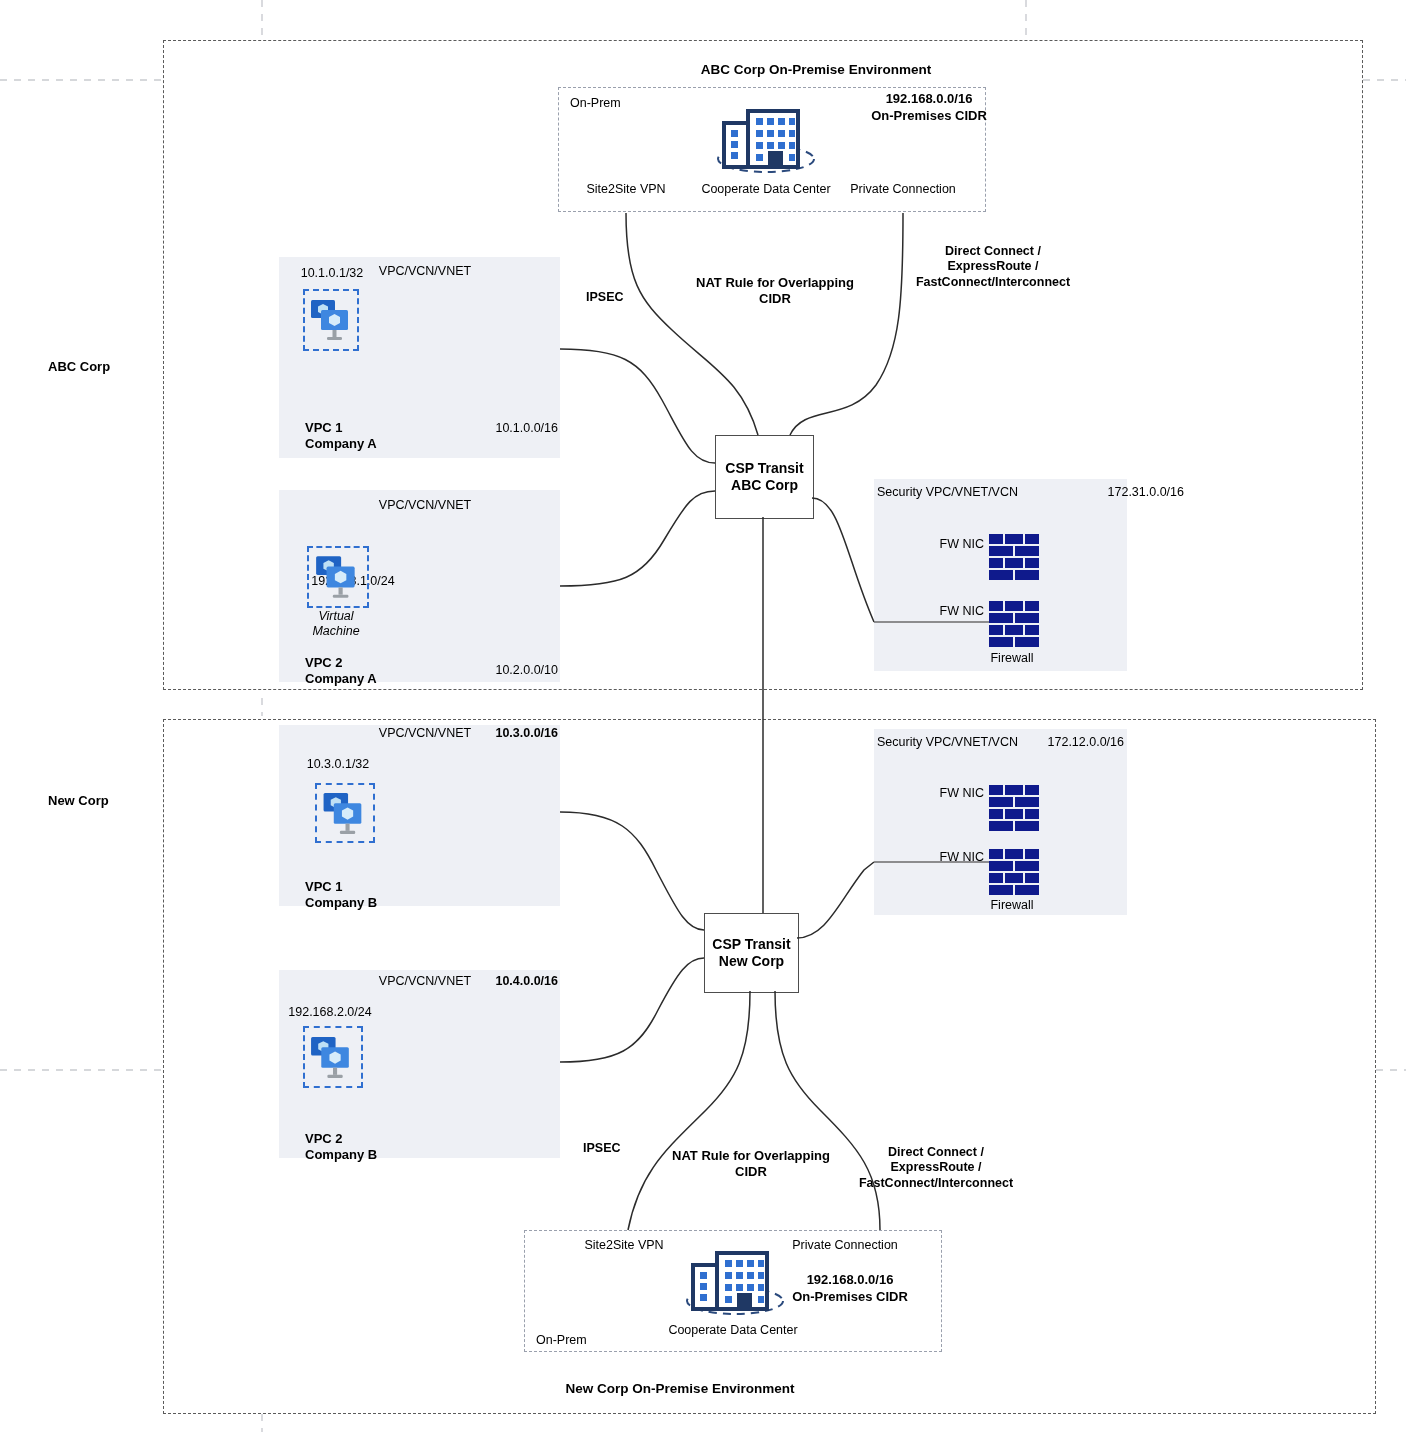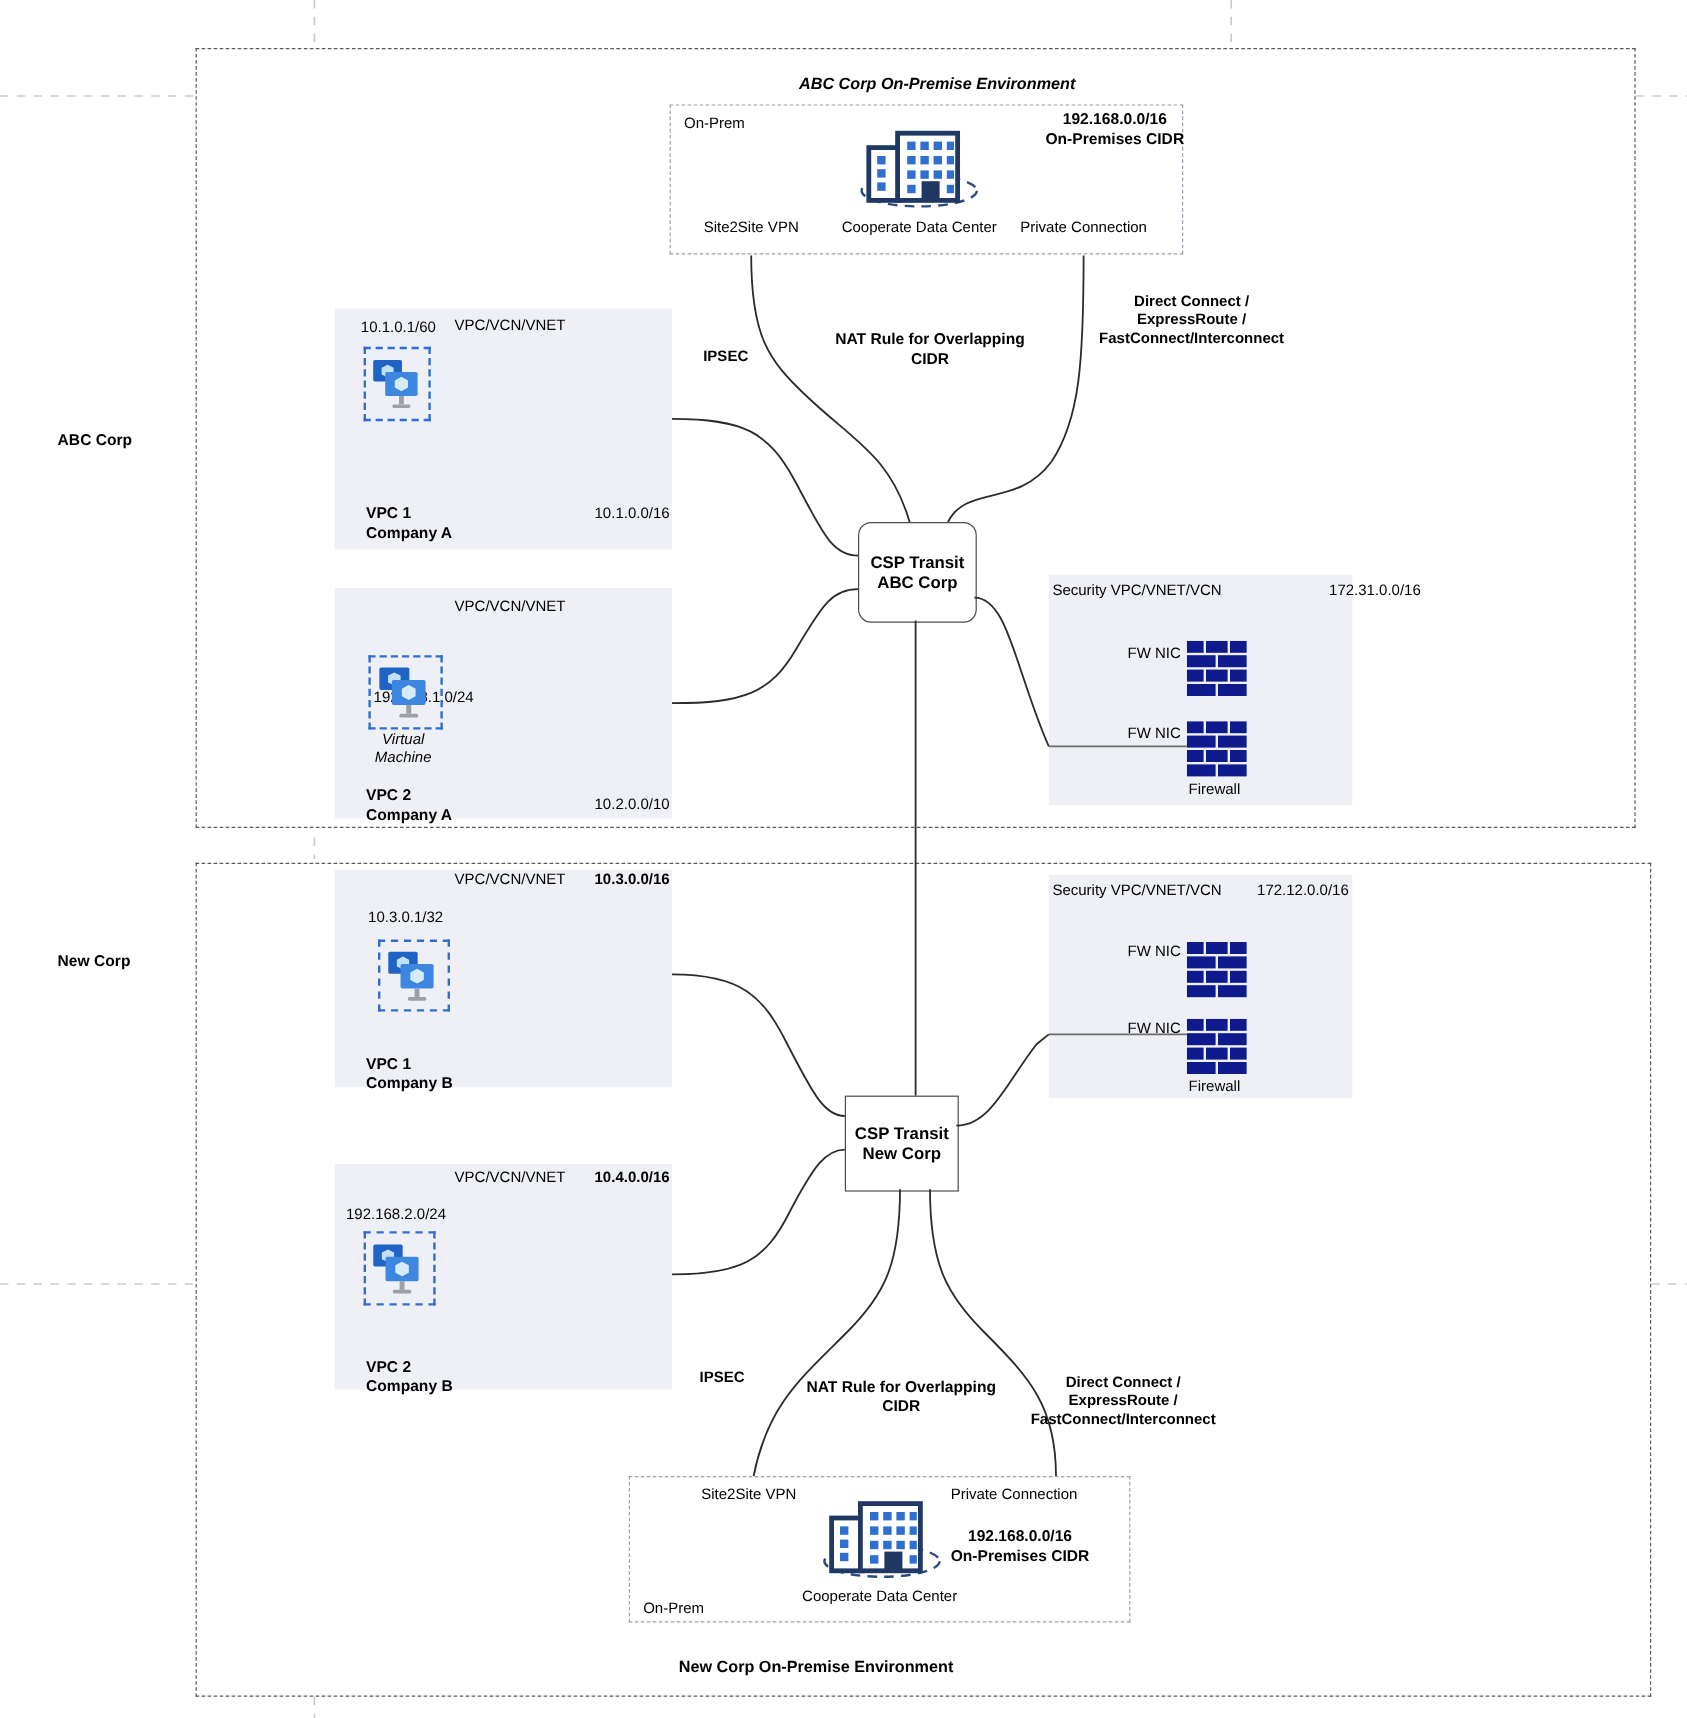--- a/index.html
+++ b/index.html
@@ -40,21 +40,21 @@
       <line x1="262" y1="1414" x2="262" y2="1432"></line>
     </g>
   </svg>
 
   <div class="dashregion" style="left:163px;top:40px;width:1200px;height:650px;"></div>
   <div class="dashregion" style="left:163px;top:719px;width:1213px;height:695px;"></div>
 
   <div class="t b f13" style="left:48px;top:359px;">ABC Corp</div>
   <div class="t b f13" style="left:48px;top:793px;">New Corp</div>
 
-  <div class="t b f135 c" style="left:781px;top:62px;font-style:italic;">ABC Corp On-Premise Environment</div>
+  <div class="t b f135 c" style="left:816px;top:62px;">ABC Corp On-Premise Environment</div>
 
   <div class="onprem" style="left:558px;top:87px;width:428px;height:125px;"></div>
   <div class="t f12" style="left:570px;top:96px;">On-Prem</div>
   <div class="t b f13 c" style="left:929px;top:91px;">192.168.0.0/16</div>
   <div class="t b f13 c" style="left:929px;top:108px;">On-Premises CIDR</div>
   <div class="t f12 c" style="left:626px;top:182px;">Site2Site VPN</div>
   <div class="t f12 c" style="left:766px;top:182px;">Cooperate Data Center</div>
   <div class="t f12 c" style="left:903px;top:182px;">Private Connection</div>
 
   <svg class="abs" style="left:706px;top:106px;width:120px;height:70px;" viewBox="0 0 120 70">
@@ -85,21 +85,21 @@
 
   <div class="t b f12" style="left:586px;top:290px;">IPSEC</div>
   <div class="t b f13 c" style="left:775px;top:275px;text-align:center;">NAT Rule for Overlapping
 CIDR</div>
   <div class="t b f12 c" style="left:993px;top:244px;text-align:center;">Direct Connect /
 ExpressRoute /
 FastConnect/Interconnect</div>
 
   <div class="vpcbox" style="left:279px;top:257px;width:281px;height:201px;"></div>
   <div class="t f12 c" style="left:425px;top:264px;">VPC/VCN/VNET</div>
-  <div class="t f12 c" style="left:332px;top:266px;">10.1.0.1/60</div>
+  <div class="t f12 c" style="left:332px;top:266px;">10.1.0.1/32</div>
   <div class="vmframe" style="left:303px;top:289px;width:56px;height:62px;"></div>
   <svg class="abs" style="left:309px;top:296px;width:46px;height:48px;" viewBox="0 0 46 48">
     <rect x="2" y="4" width="24" height="18" rx="1.5" fill="#1f63c4"></rect>
     <polygon points="14,8 19,10.5 19,16 14,18.5 9,16 9,10.5" fill="#bfe0f5"></polygon>
     <rect x="12" y="14" width="27" height="20" rx="1.5" fill="#3e87e0"></rect>
     <polygon points="25.5,18 31,21 31,27 25.5,30 20,27 20,21" fill="#d6ecfa"></polygon>
     <rect x="23.5" y="34" width="4" height="7" fill="#9aa0a6"></rect>
     <rect x="18" y="41" width="15" height="3" rx="1.2" fill="#9aa0a6"></rect>
   </svg>
   <div class="t b f13" style="left:305px;top:420px;">VPC 1
@@ -152,21 +152,21 @@
         <rect x="26" y="12" width="24" height="10"></rect>
       <rect x="0" y="24" width="14" height="10"></rect>
         <rect x="16" y="24" width="18" height="10"></rect>
         <rect x="36" y="24" width="14" height="10"></rect>
       <rect x="0" y="36" width="24" height="10"></rect>
         <rect x="26" y="36" width="24" height="10"></rect>
     </g>
   </svg>
   <div class="t f12 c" style="left:1012px;top:651px;">Firewall</div>
 
-  <div class="transit" style="left:715px;top:435px;width:97px;height:82px;border-radius:11px;">
+  <div class="transit" style="left:715px;top:435px;width:97px;height:82px;">
     <span>CSP Transit
 ABC Corp</span>
   </div>
 
   <div class="vpcbox" style="left:279px;top:725px;width:281px;height:181px;"></div>
   <div class="t f12 c" style="left:425px;top:726px;">VPC/VCN/VNET</div>
   <div class="t b f12 r" style="left:558px;top:726px;text-align:right;">10.3.0.0/16</div>
   <div class="t f12 c" style="left:338px;top:757px;">10.3.0.1/32</div>
   <div class="vmframe" style="left:315px;top:783px;width:60px;height:60px;"></div>
   <svg class="abs" style="left:321px;top:789px;width:48px;height:49px;" viewBox="0 0 46 48">

